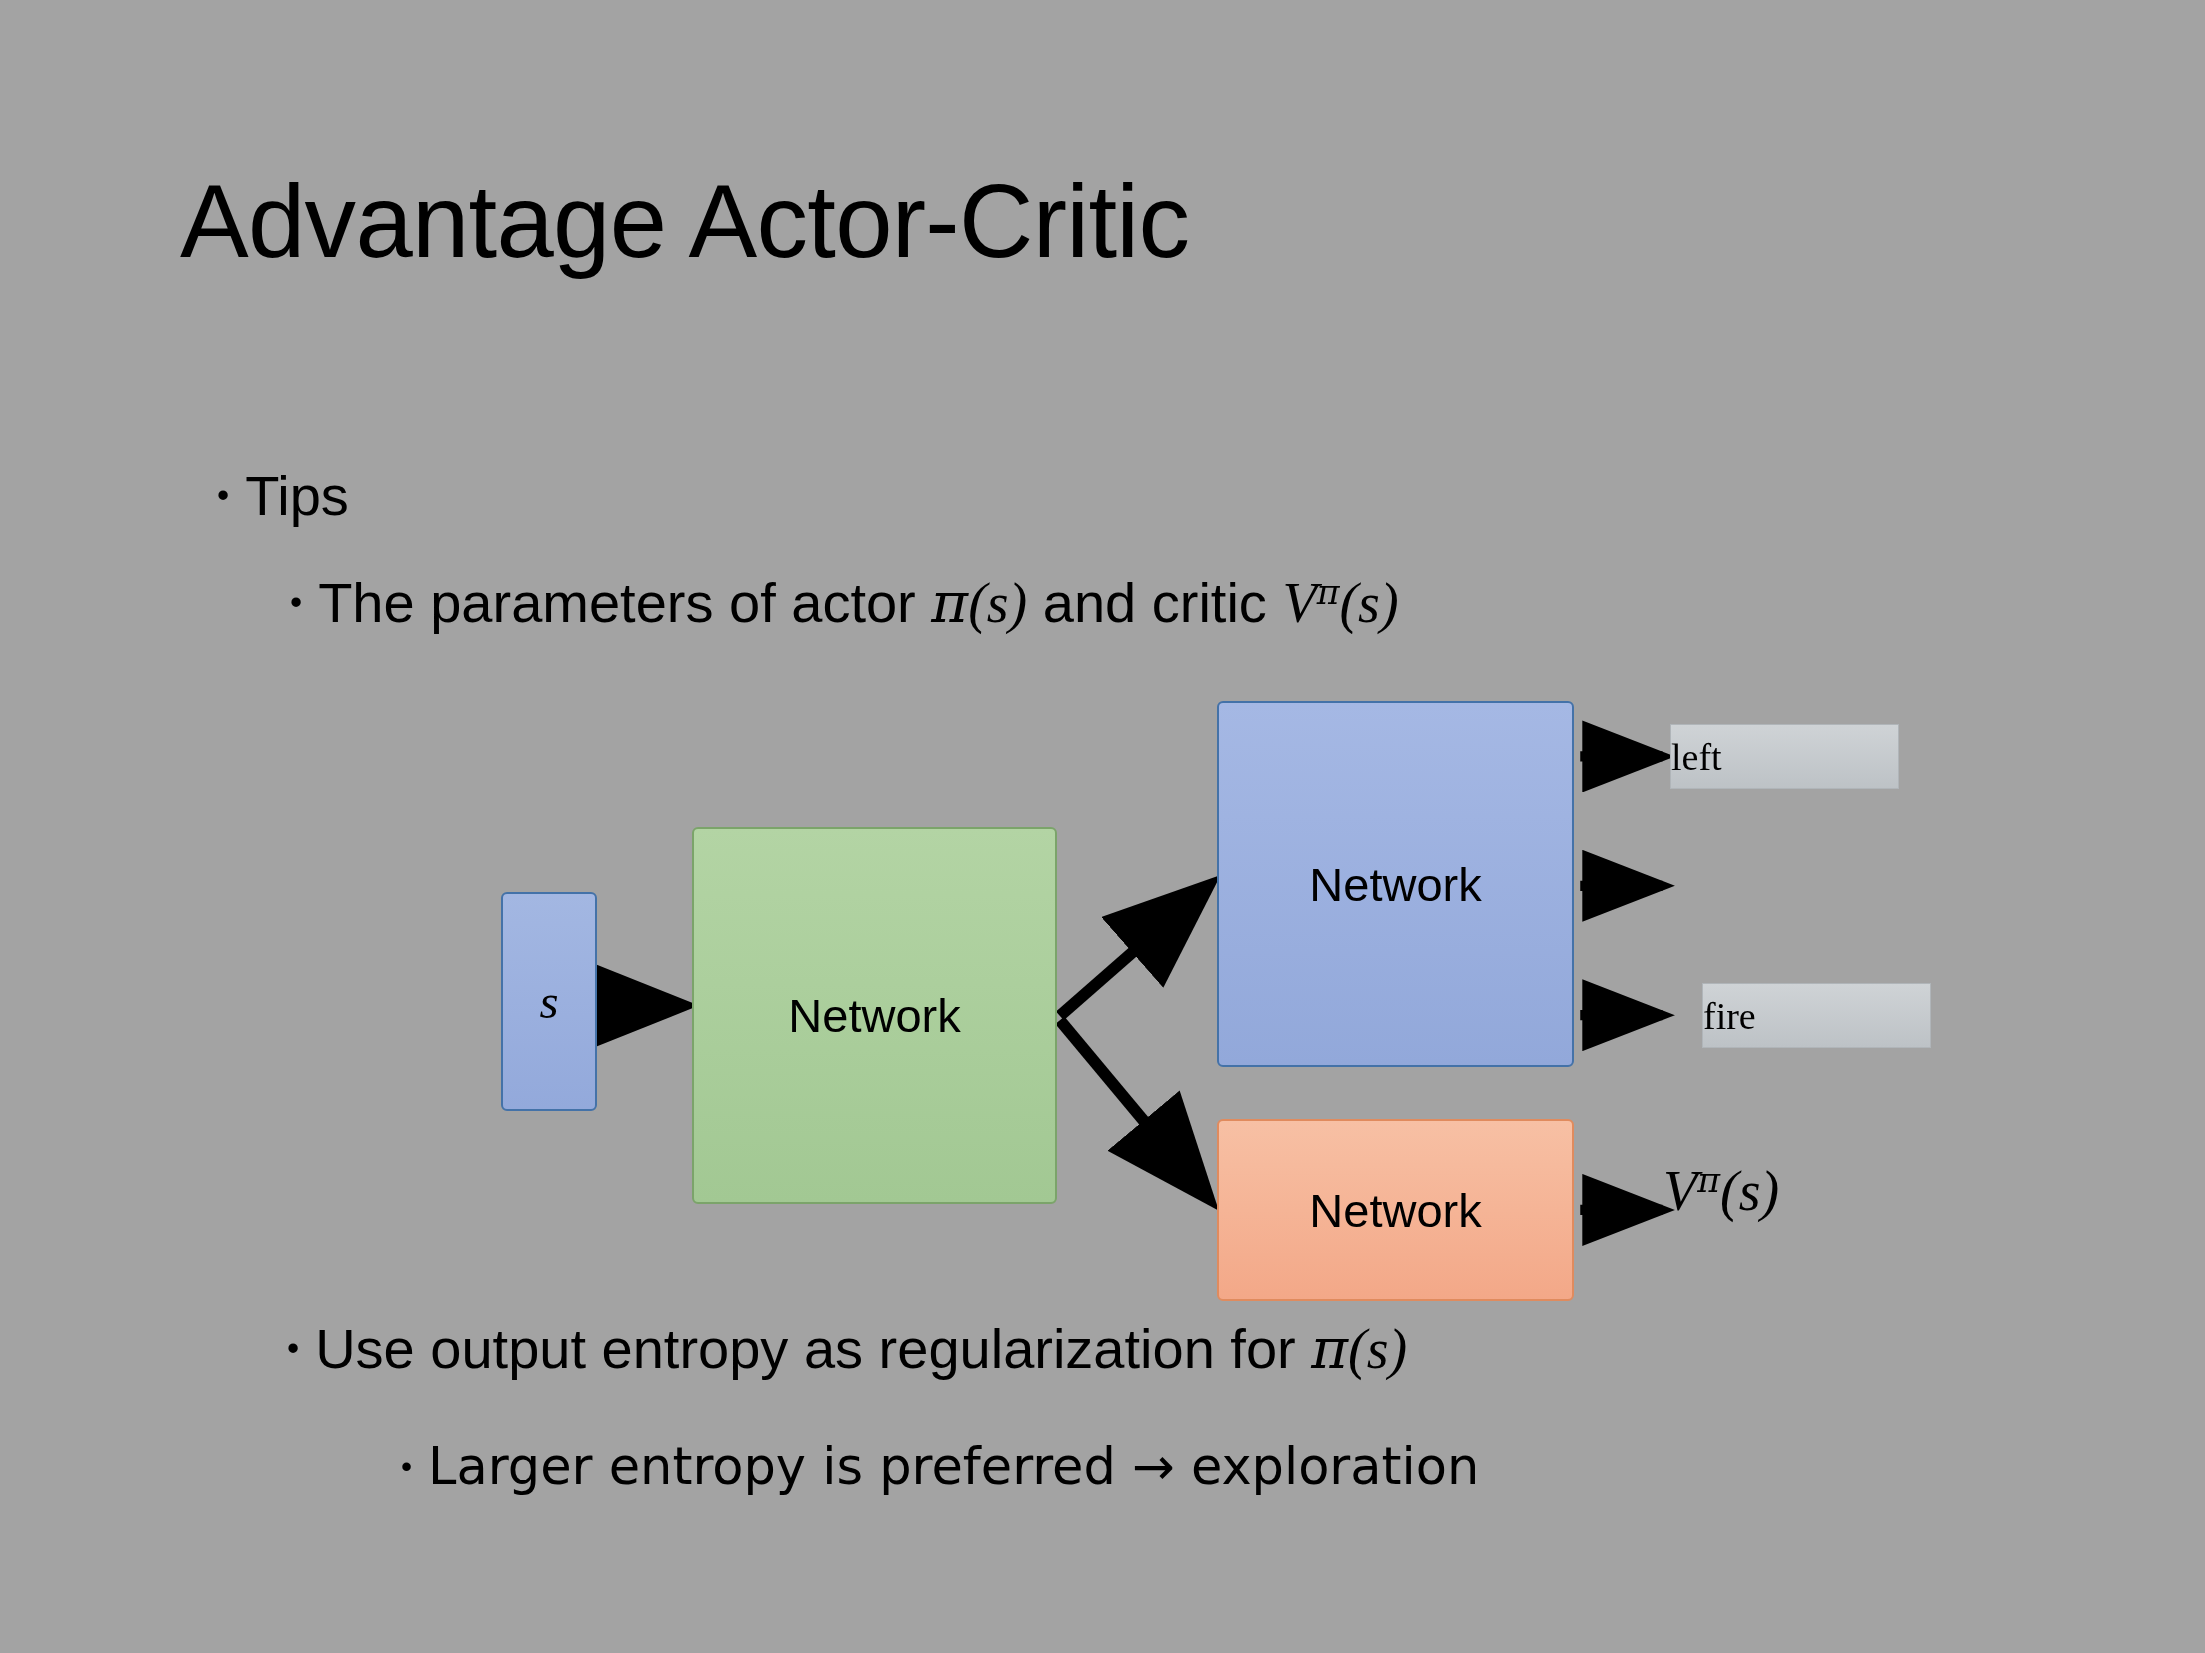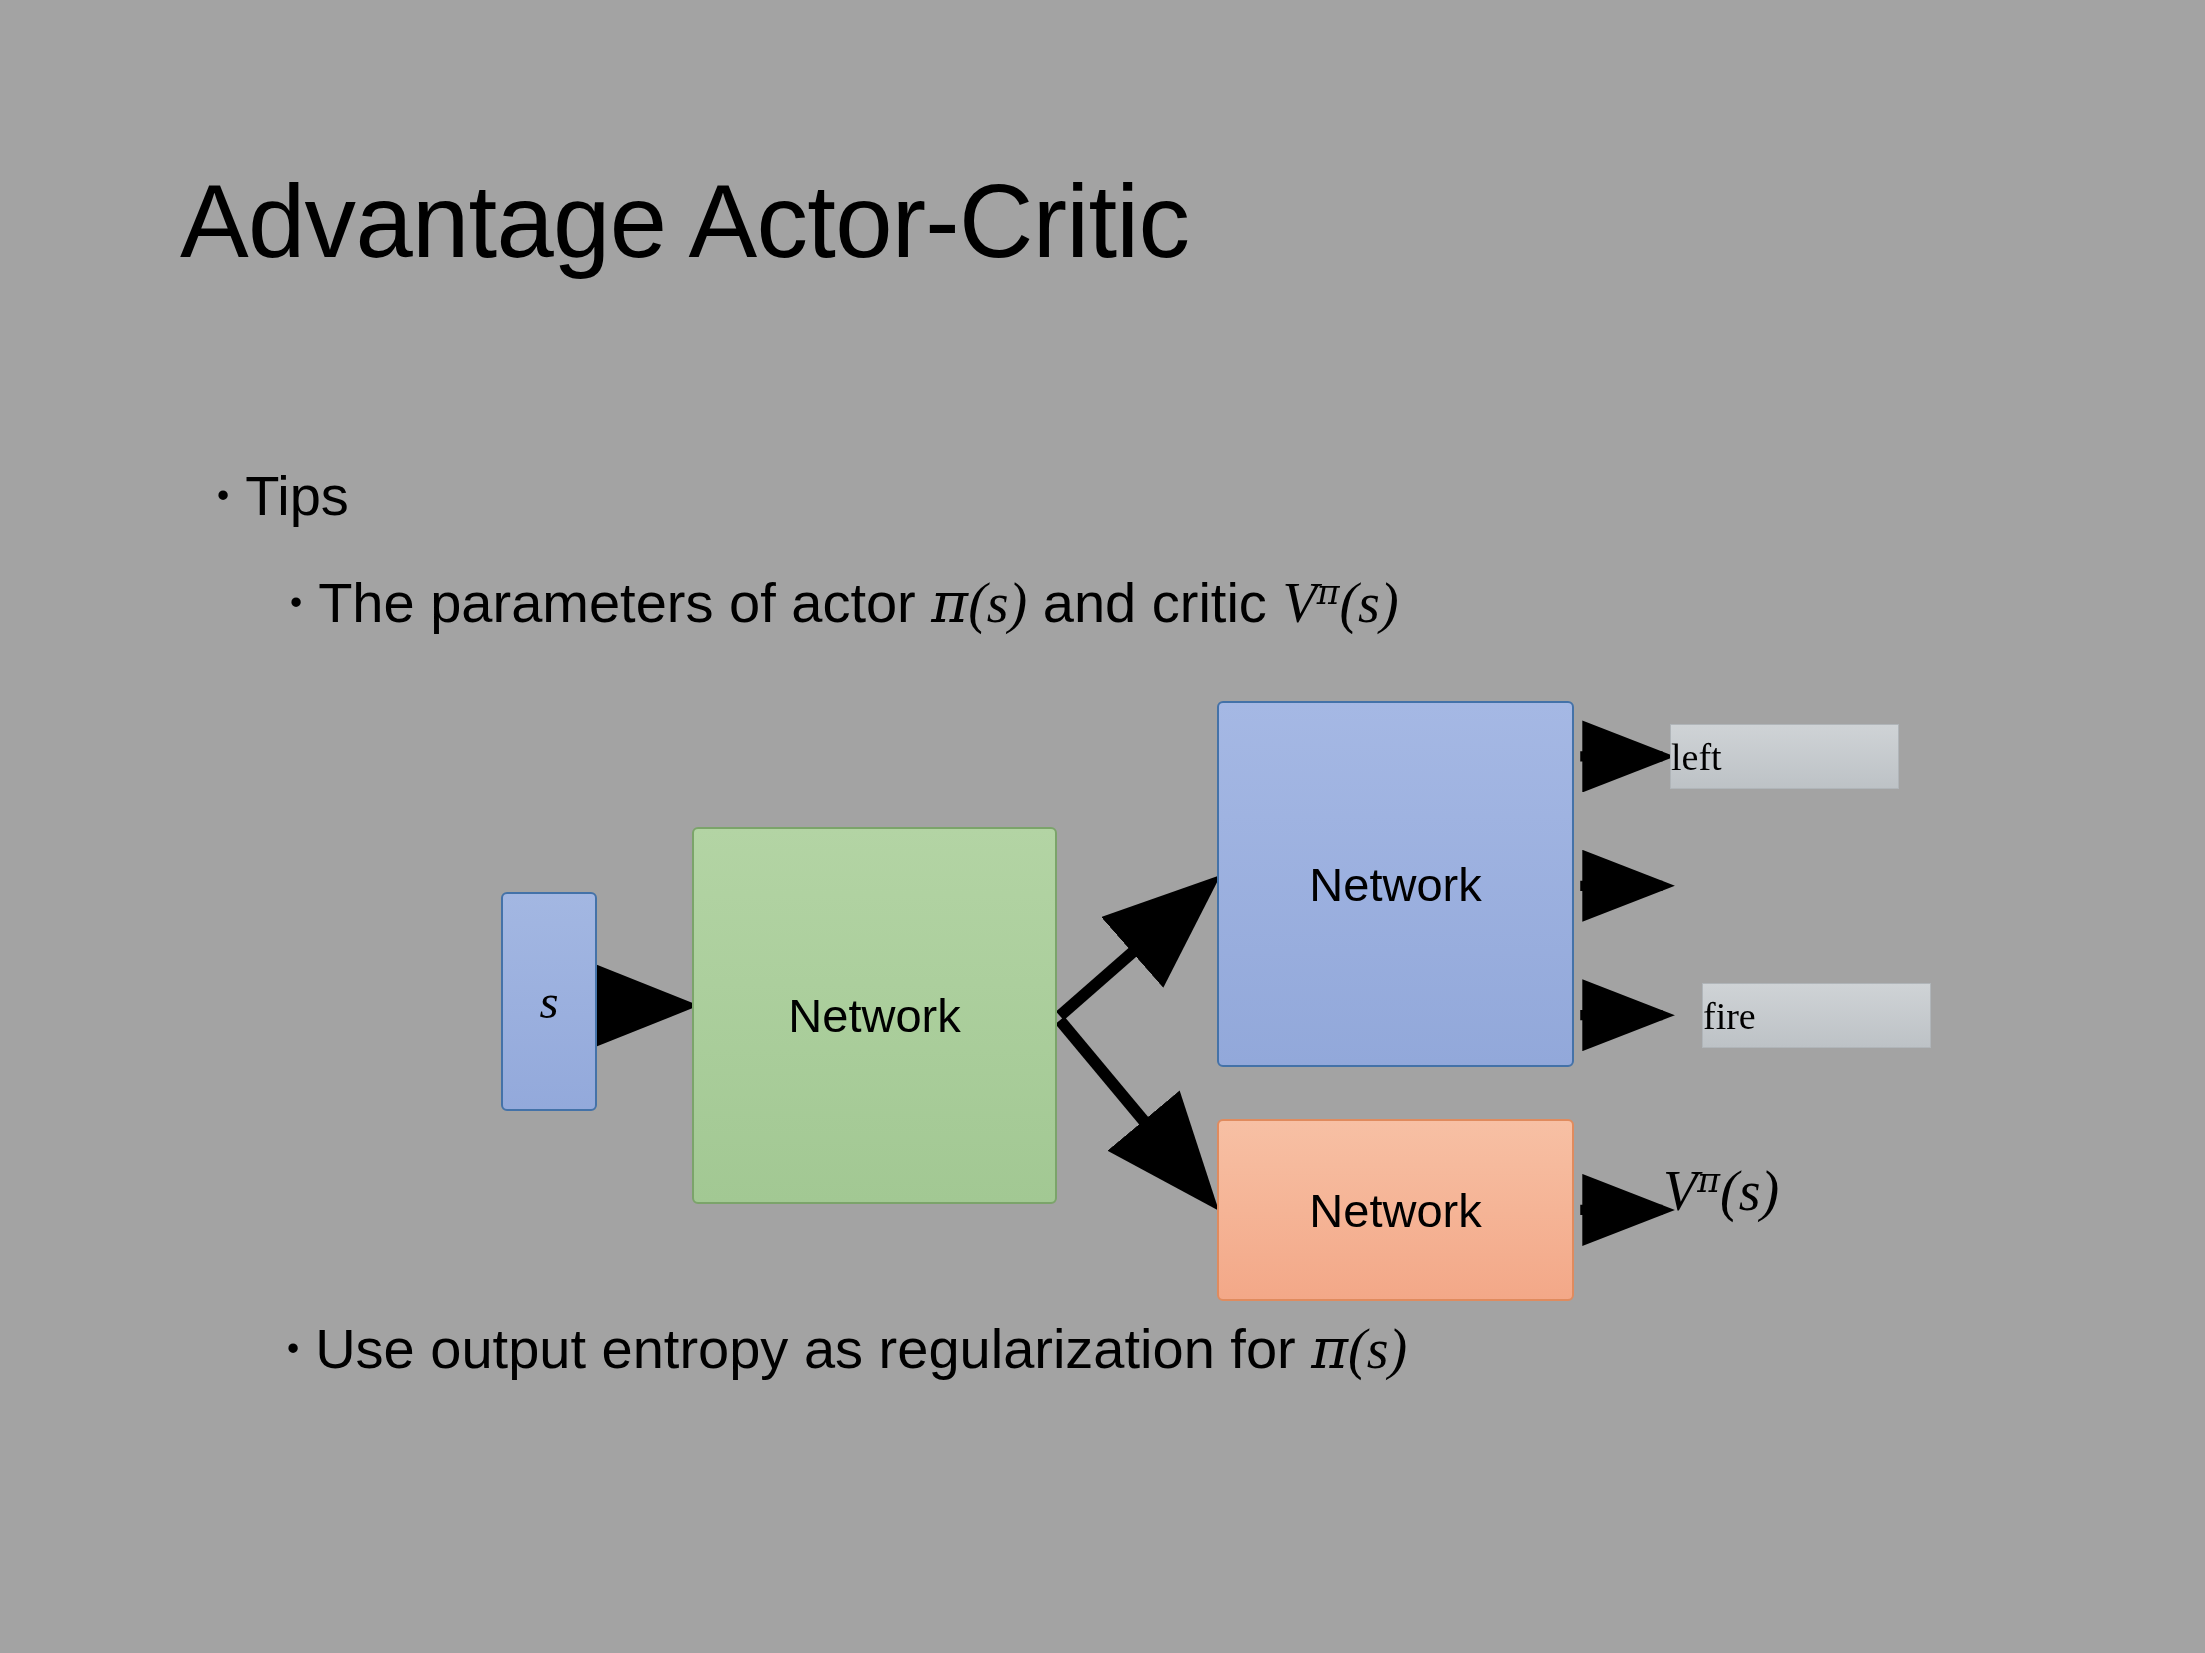--- a/index.html
+++ b/index.html
@@ -197,20 +197,23 @@
   </div>
 
   <div class="bullet-l2 b-params">
     <span class="dot">•</span><span>The parameters of actor </span><span class="mth-pi">π</span><span class="mth">(s)</span><span>  and critic </span><span class="mth">V</span><span class="sup">π</span><span class="mth">(s)</span>
   </div>
 
   <div class="bullet-l2 b-entropy">
     <span class="dot">•</span><span>Use output entropy as regularization for </span><span class="mth-pi">π</span><span class="mth">(s)</span>
   </div>
 
+  <div class="bullet-l3 b-larger">
+    <span class="dot">•</span><span class="arrow-gl">Larger entropy is preferred → exploration</span>
+  </div>
 
   <div class="diagram">
 
     <svg class="wires" viewBox="0 0 3000 2250">
       <defs>
         <marker id="ah" markerWidth="10" markerHeight="8" refX="8.6" refY="4" orient="auto" markerUnits="strokeWidth">
           <path d="M0,0 L10,4 L0,8 z" fill="#000000"></path>
         </marker>
         <marker id="ah2" markerWidth="9" markerHeight="7" refX="7.8" refY="3.5" orient="auto" markerUnits="strokeWidth">
           <path d="M0,0 L9,3.5 L0,7 z" fill="#000000"></path>

